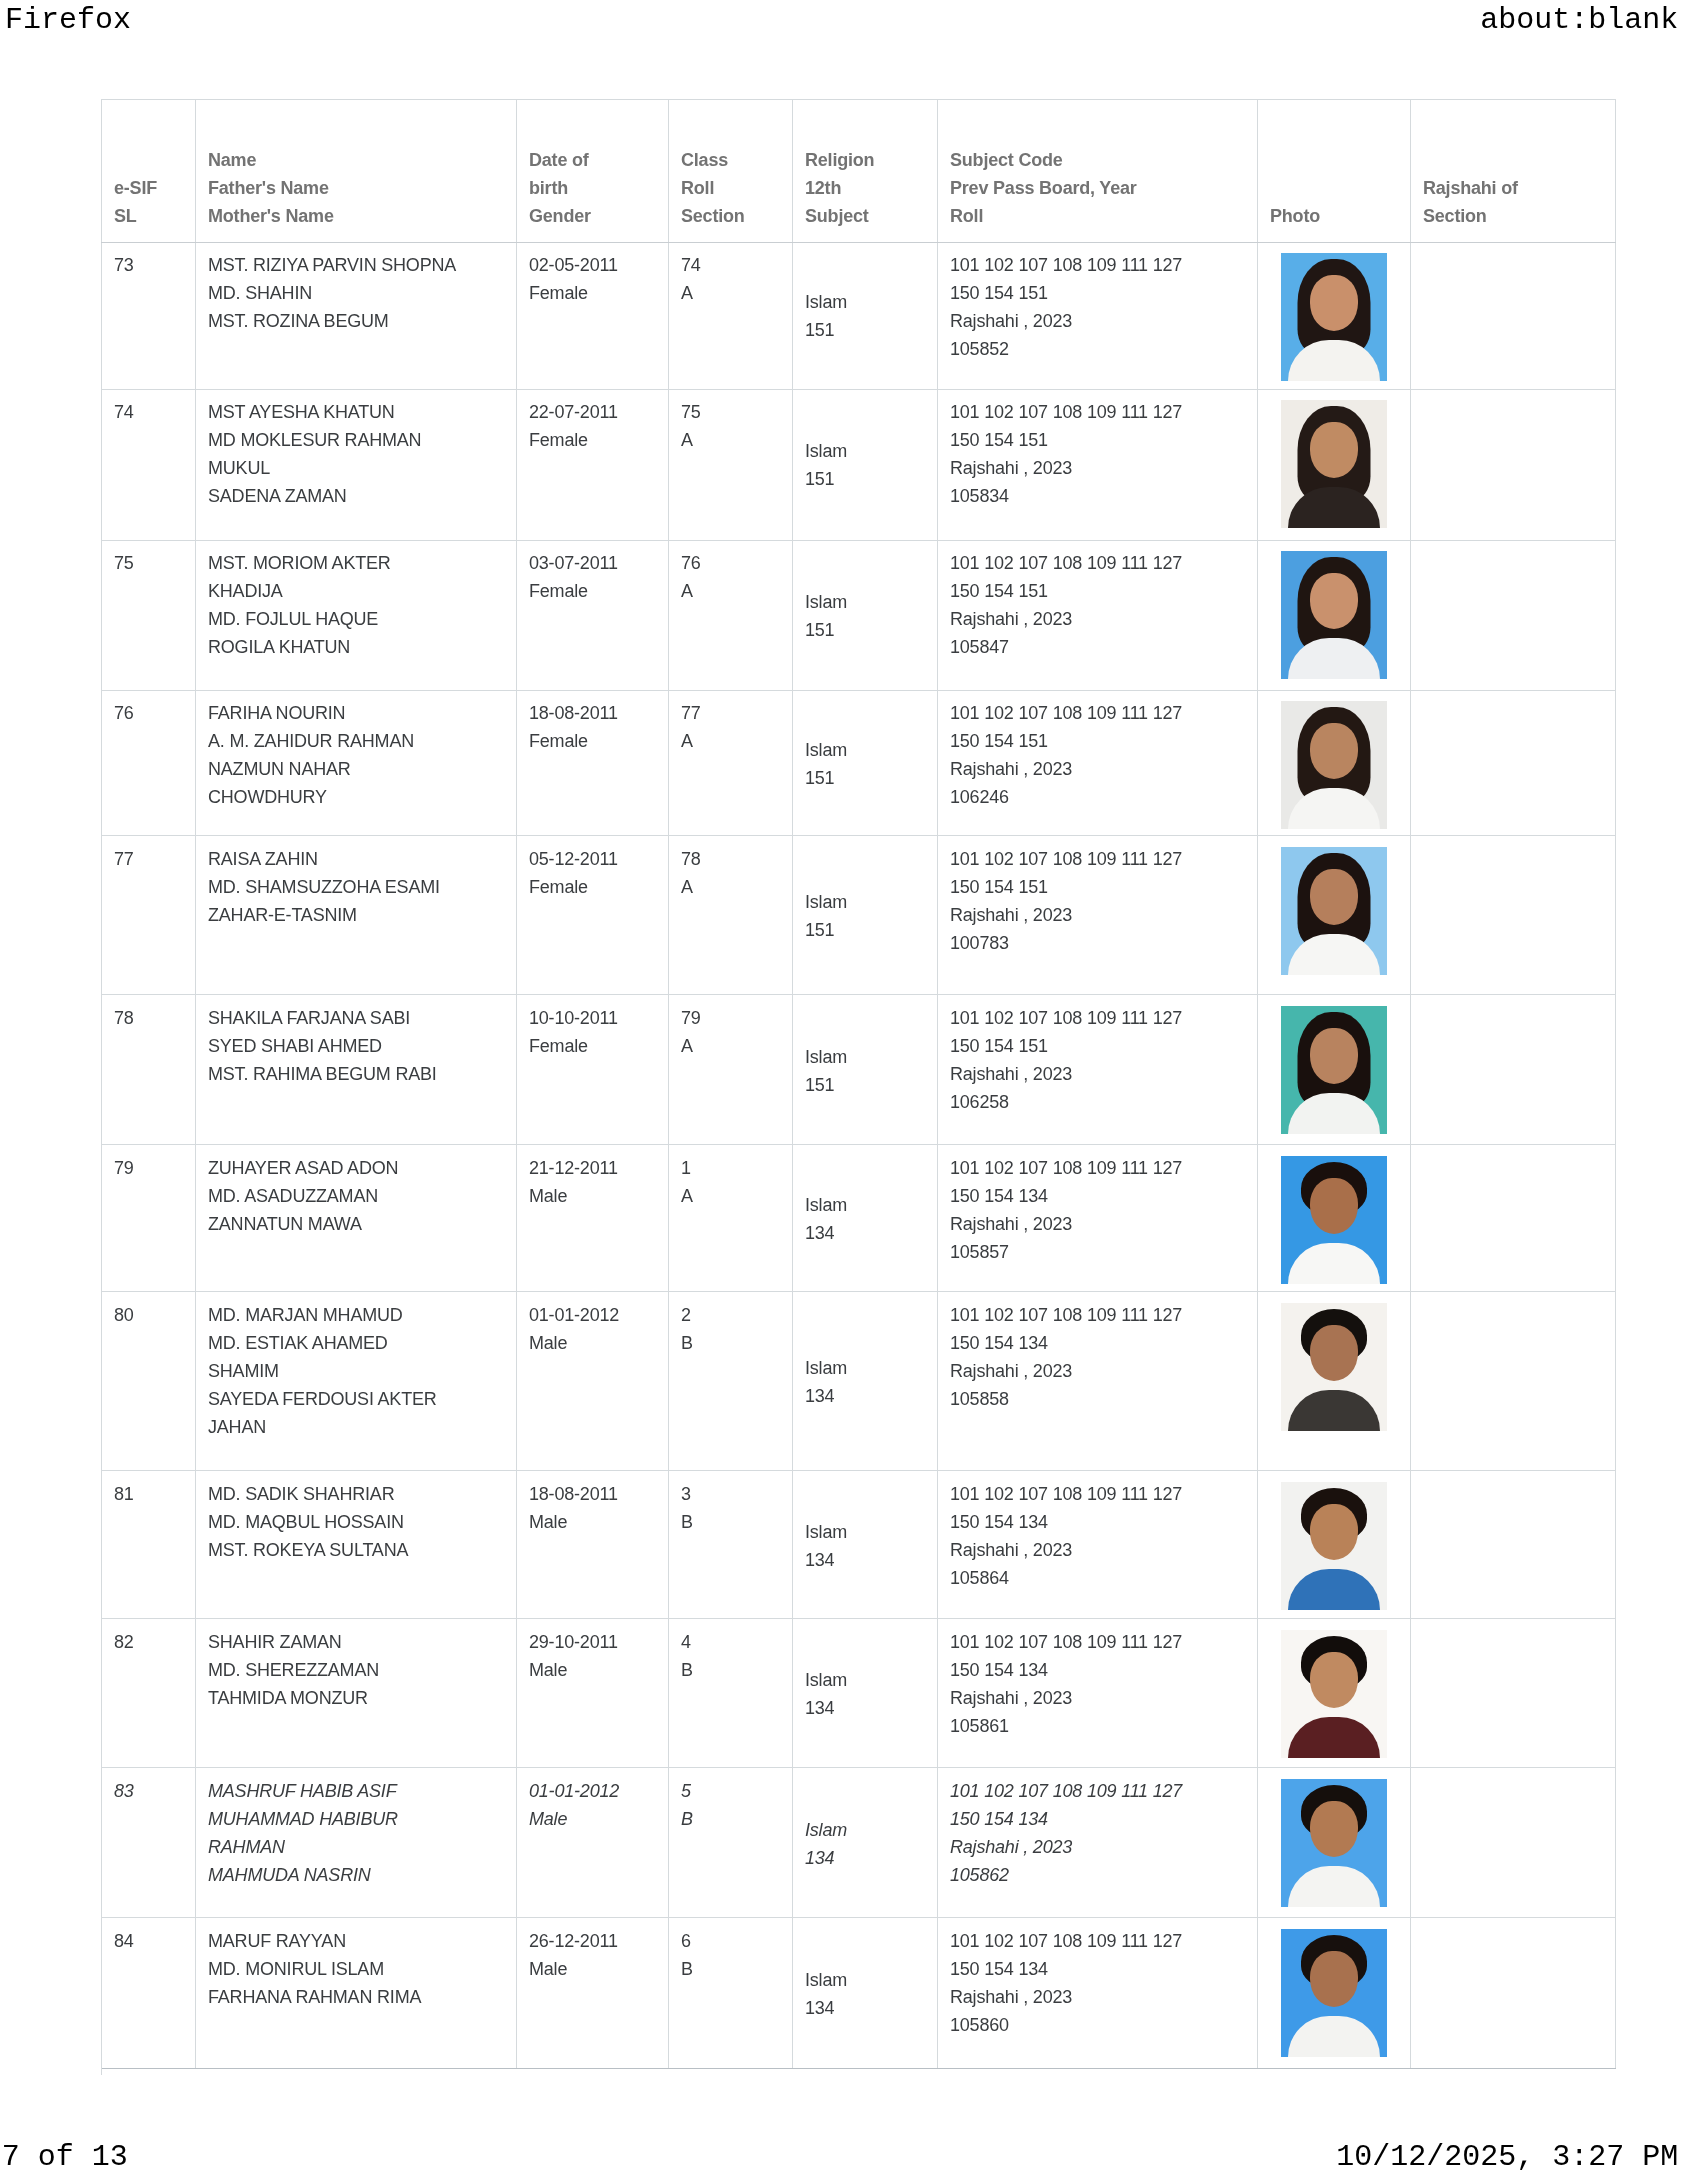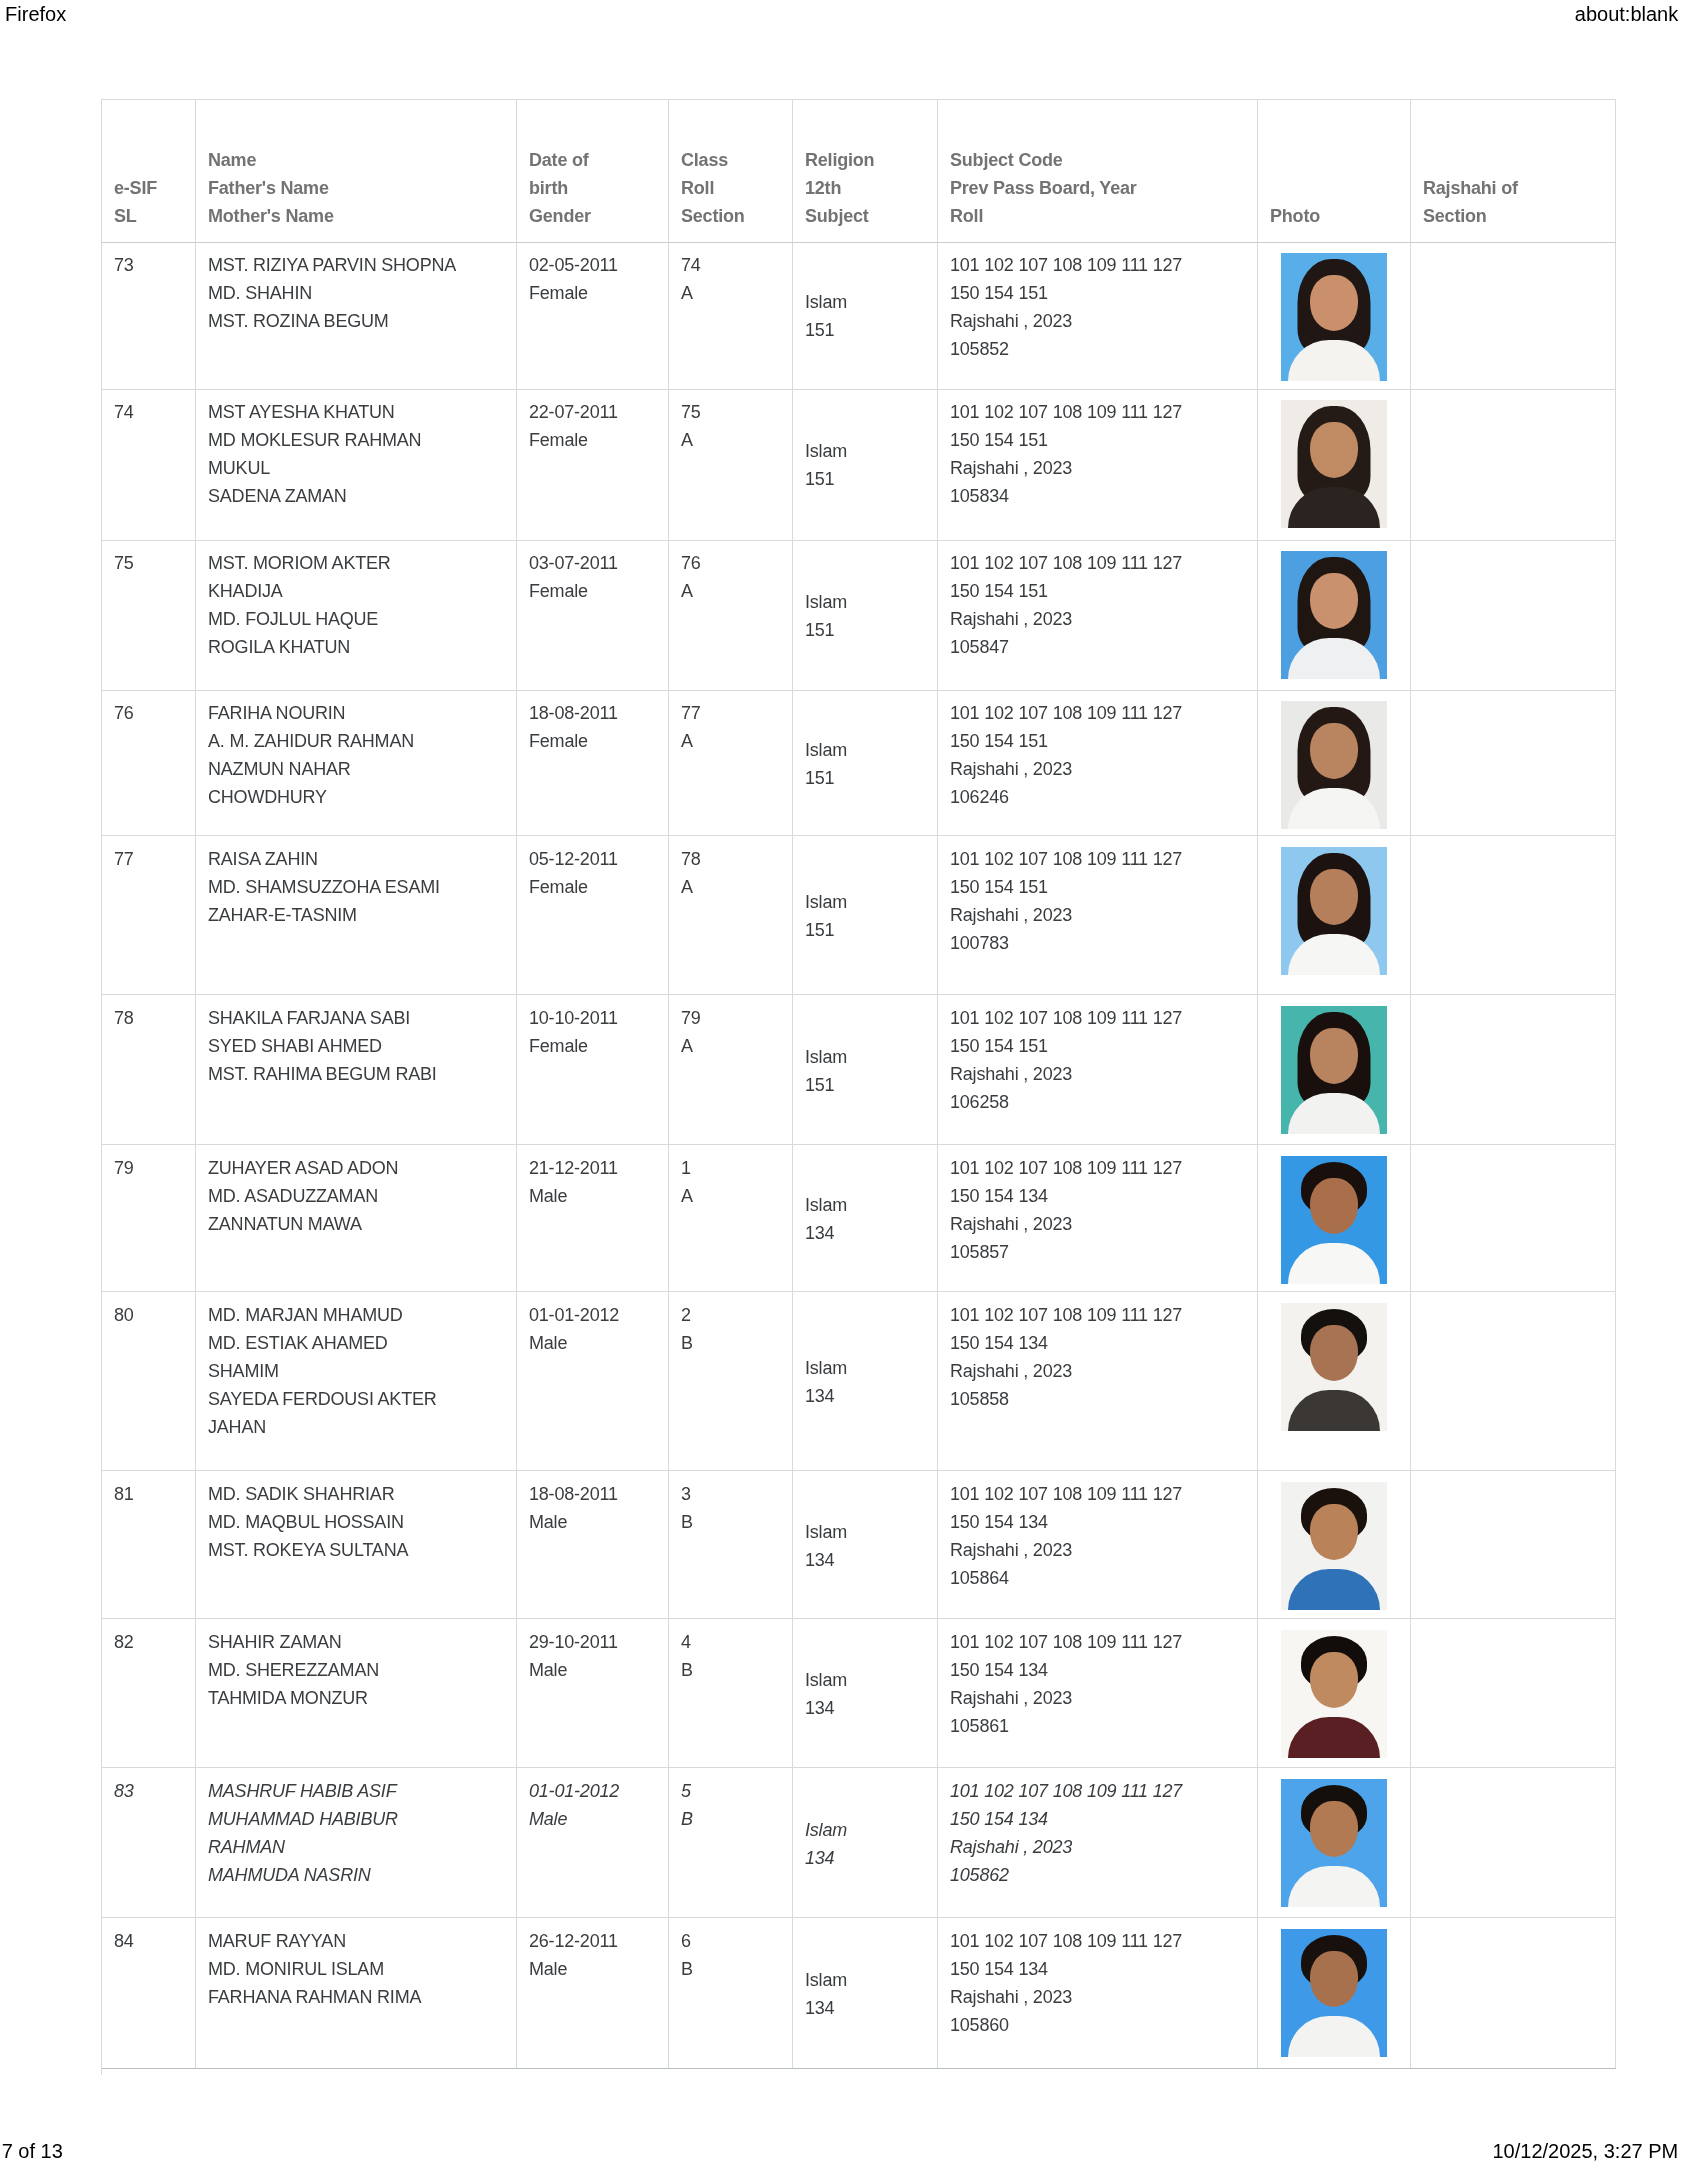--- a/index.html
+++ b/index.html
@@ -7,22 +7,22 @@
     position:relative;
     width:1685px;height:2181px;
     background:#ffffff;
     font-family:"Liberation Sans", sans-serif;
     color:#3a3d40;
     overflow:hidden;
   }
   
   .chrome{
     position:absolute;
-    font-family:Liberation Sans, sans-serif;
-    font-size:20px;
+    font-family:Liberation Mono, monospace;
+    font-size:30px;
     color:#000;
     white-space:nowrap;
   }
   #hdr-left{left:5.1px;top:3.4px;}
   #hdr-right{right:6.8px;top:3.4px;text-align:center;}
   #ftr-left{left:1.7px;top:2140px;}
   #ftr-right{right:6.8px;top:2140px;text-align:right;}
 
   
   .tablewrap{position:absolute;left:101px;top:99px;}

